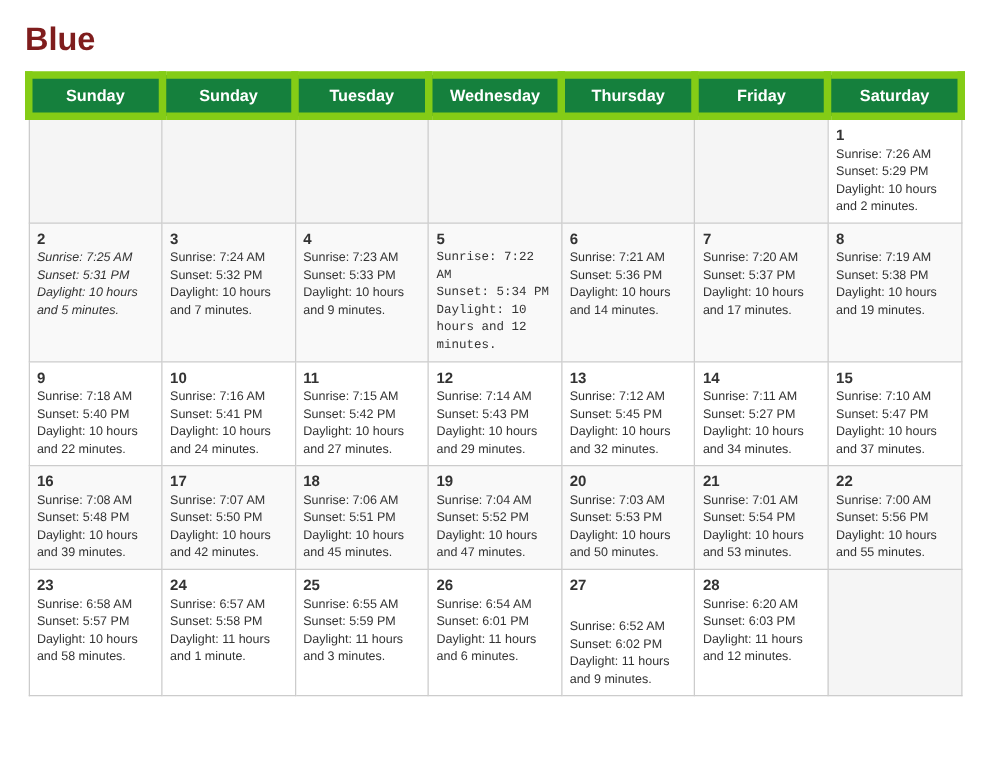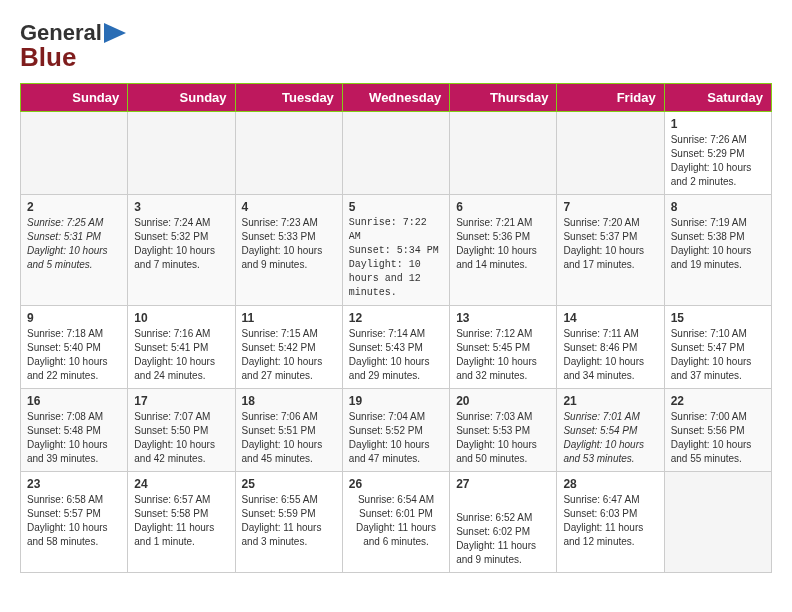--- a/index.html
+++ b/index.html
@@ -38,27 +38,27 @@
     .location {
       font-size: 16px;
       color: #333;
     }
     .calendar {
       width: 100%;
       border-collapse: collapse;
       border: 1px solid #ccc;
     }
     .calendar th {
-      background: #be185d;
+      background: #15803d;
       color: #fff;
-      text-align: right;
+      text-align: center;
       padding: 6px 8px;
       font-size: 13px;
       font-weight: bold;
-      border: 1px solid #84cc16;
+      border: 6px solid #84cc16;
     }
     .calendar td {
       vertical-align: top;
       padding: 5px 6px;
       border: 1px solid #ccc;
       width: calc(100% / 7);
       height: 80px;
       font-size: 10.5px;
       color: #333;
       background: #fff;
@@ -79,26 +79,20 @@
     .empty-cell {
       background: #f5f5f5 !important;
     }
   </style>
 </head>
 <body>
 
 <div class="header">
   <div class="logo-wrapper">
     <div class="logo-icon">
-      <div style="display:flex;align-items:center;">
-        <span style="font-size:22px;font-weight:bold;color:#333;">General</span>
-        <svg width="22" height="20" viewBox="0 0 22 20" style="margin-left:2px;">
-          <polygon points="0,0 22,10 0,20" fill="#2a6db5"></polygon>
-        </svg>
-      </div>
       <span style="font-size:26px;font-weight:bold;color:#7f1d1d;margin-top:-4px;">Blue</span>
     </div>
   </div>
   <div class="title-section">
     <div class="month-title"></div>
     <div class="location"></div>
   </div>
 </div>
 
 <table class="calendar">
@@ -199,21 +193,21 @@
         </td>
         <td>
           <span class="day-num">13</span>
           <div class="cell-text" style="white-space: pre-line;">Sunrise: 7:12 AM
 Sunset: 5:45 PM
 Daylight: 10 hours and 32 minutes.</div>
         </td>
         <td>
           <span class="day-num">14</span>
           <div class="cell-text" style="white-space: pre-line;">Sunrise: 7:11 AM
-Sunset: 8:46 PM
+Sunset: 5:27 PM
 Daylight: 10 hours and 34 minutes.</div>
         </td>
         <td>
           <span class="day-num">15</span>
           <div class="cell-text" style="white-space: pre-line;">Sunrise: 7:10 AM
 Sunset: 5:47 PM
 Daylight: 10 hours and 37 minutes.</div>
         </td>
       </tr>
       <tr>
@@ -242,21 +236,21 @@
 Daylight: 10 hours and 47 minutes.</div>
         </td>
         <td>
           <span class="day-num">20</span>
           <div class="cell-text" style="white-space: pre-line;">Sunrise: 7:03 AM
 Sunset: 5:53 PM
 Daylight: 10 hours and 50 minutes.</div>
         </td>
         <td>
           <span class="day-num">21</span>
-          <div class="cell-text" style="white-space: pre-line; font-style: italic;">Sunrise: 7:01 AM
+          <div class="cell-text" style="white-space: pre-line;">Sunrise: 7:01 AM
 Sunset: 5:54 PM
 Daylight: 10 hours and 53 minutes.</div>
         </td>
         <td>
           <span class="day-num">22</span>
           <div class="cell-text" style="white-space: pre-line;">Sunrise: 7:00 AM
 Sunset: 5:56 PM
 Daylight: 10 hours and 55 minutes.</div>
         </td>
       </tr>
@@ -274,32 +268,32 @@
 Daylight: 11 hours and 1 minute.</div>
         </td>
         <td>
           <span class="day-num">25</span>
           <div class="cell-text" style="white-space: pre-line;">Sunrise: 6:55 AM
 Sunset: 5:59 PM
 Daylight: 11 hours and 3 minutes.</div>
         </td>
         <td>
           <span class="day-num">26</span>
-          <div class="cell-text" style="white-space: pre-line; text-align: center;">Sunrise: 6:54 AM
+          <div class="cell-text" style="white-space: pre-line;">Sunrise: 6:54 AM
 Sunset: 6:01 PM
 Daylight: 11 hours and 6 minutes.</div>
         </td>
         <td>
           <span class="day-num">27</span>
           <div class="cell-text" style="white-space: pre-line; margin-top: 20px;">Sunrise: 6:52 AM
 Sunset: 6:02 PM
 Daylight: 11 hours and 9 minutes.</div>
         </td>
         <td>
           <span class="day-num">28</span>
-          <div class="cell-text" style="white-space: pre-line;">Sunrise: 6:47 AM
+          <div class="cell-text" style="white-space: pre-line;">Sunrise: 6:20 AM
 Sunset: 6:03 PM
 Daylight: 11 hours and 12 minutes.</div>
         </td>
         <td class="empty-cell"></td>
       </tr>
     </tbody>
 </table>
 
 </body></html>

